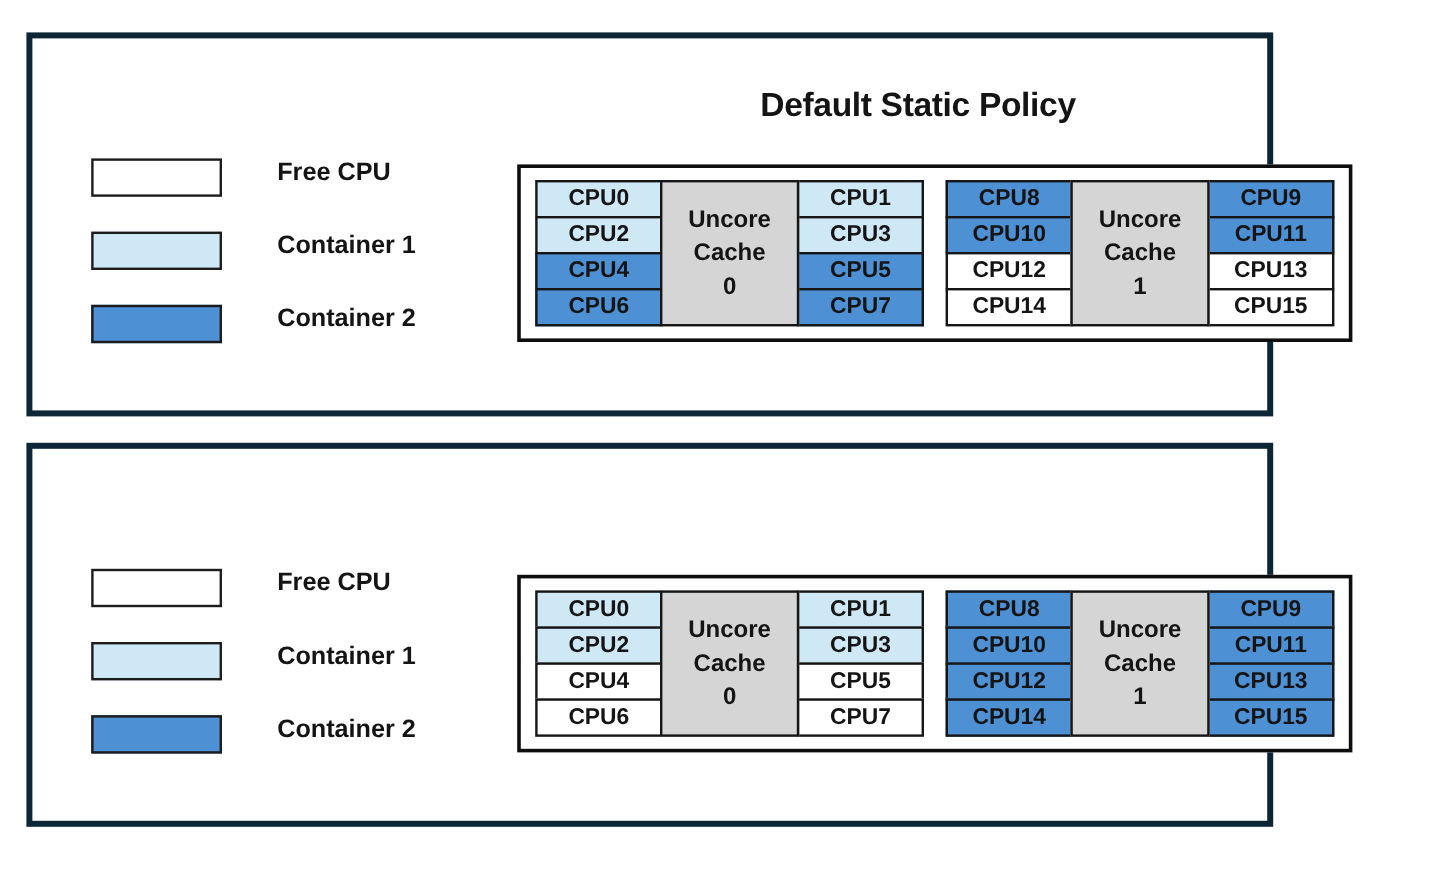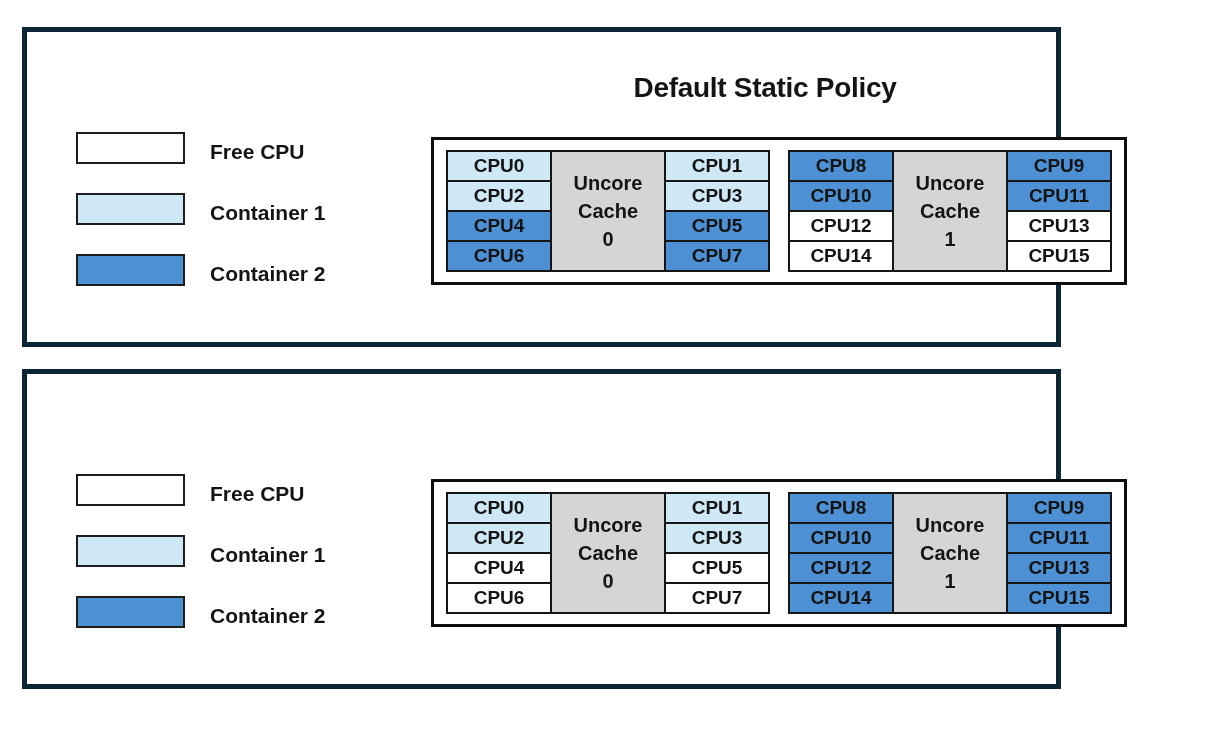--- a/index.html
+++ b/index.html
@@ -34,23 +34,24 @@
     letter-spacing: -0.3px;
     white-space: nowrap;
   }
 
   .legend {
     position: absolute;
     left: 49px; top: 100px;
   }
   .legend-item {
     display: flex;
-    align-items: flex-end;
+    align-items: flex-start;
     height: 32px;
     margin-bottom: 29px;
+    gap: 21px;
   }
   .swatch {
     width: 109px; height: 32px;
     border: 2px solid #1c1c1c;
     box-sizing: border-box;
     background: #ffffff;
     flex: 0 0 auto;
   }
   .legend-label {
     margin-left: 25px;

